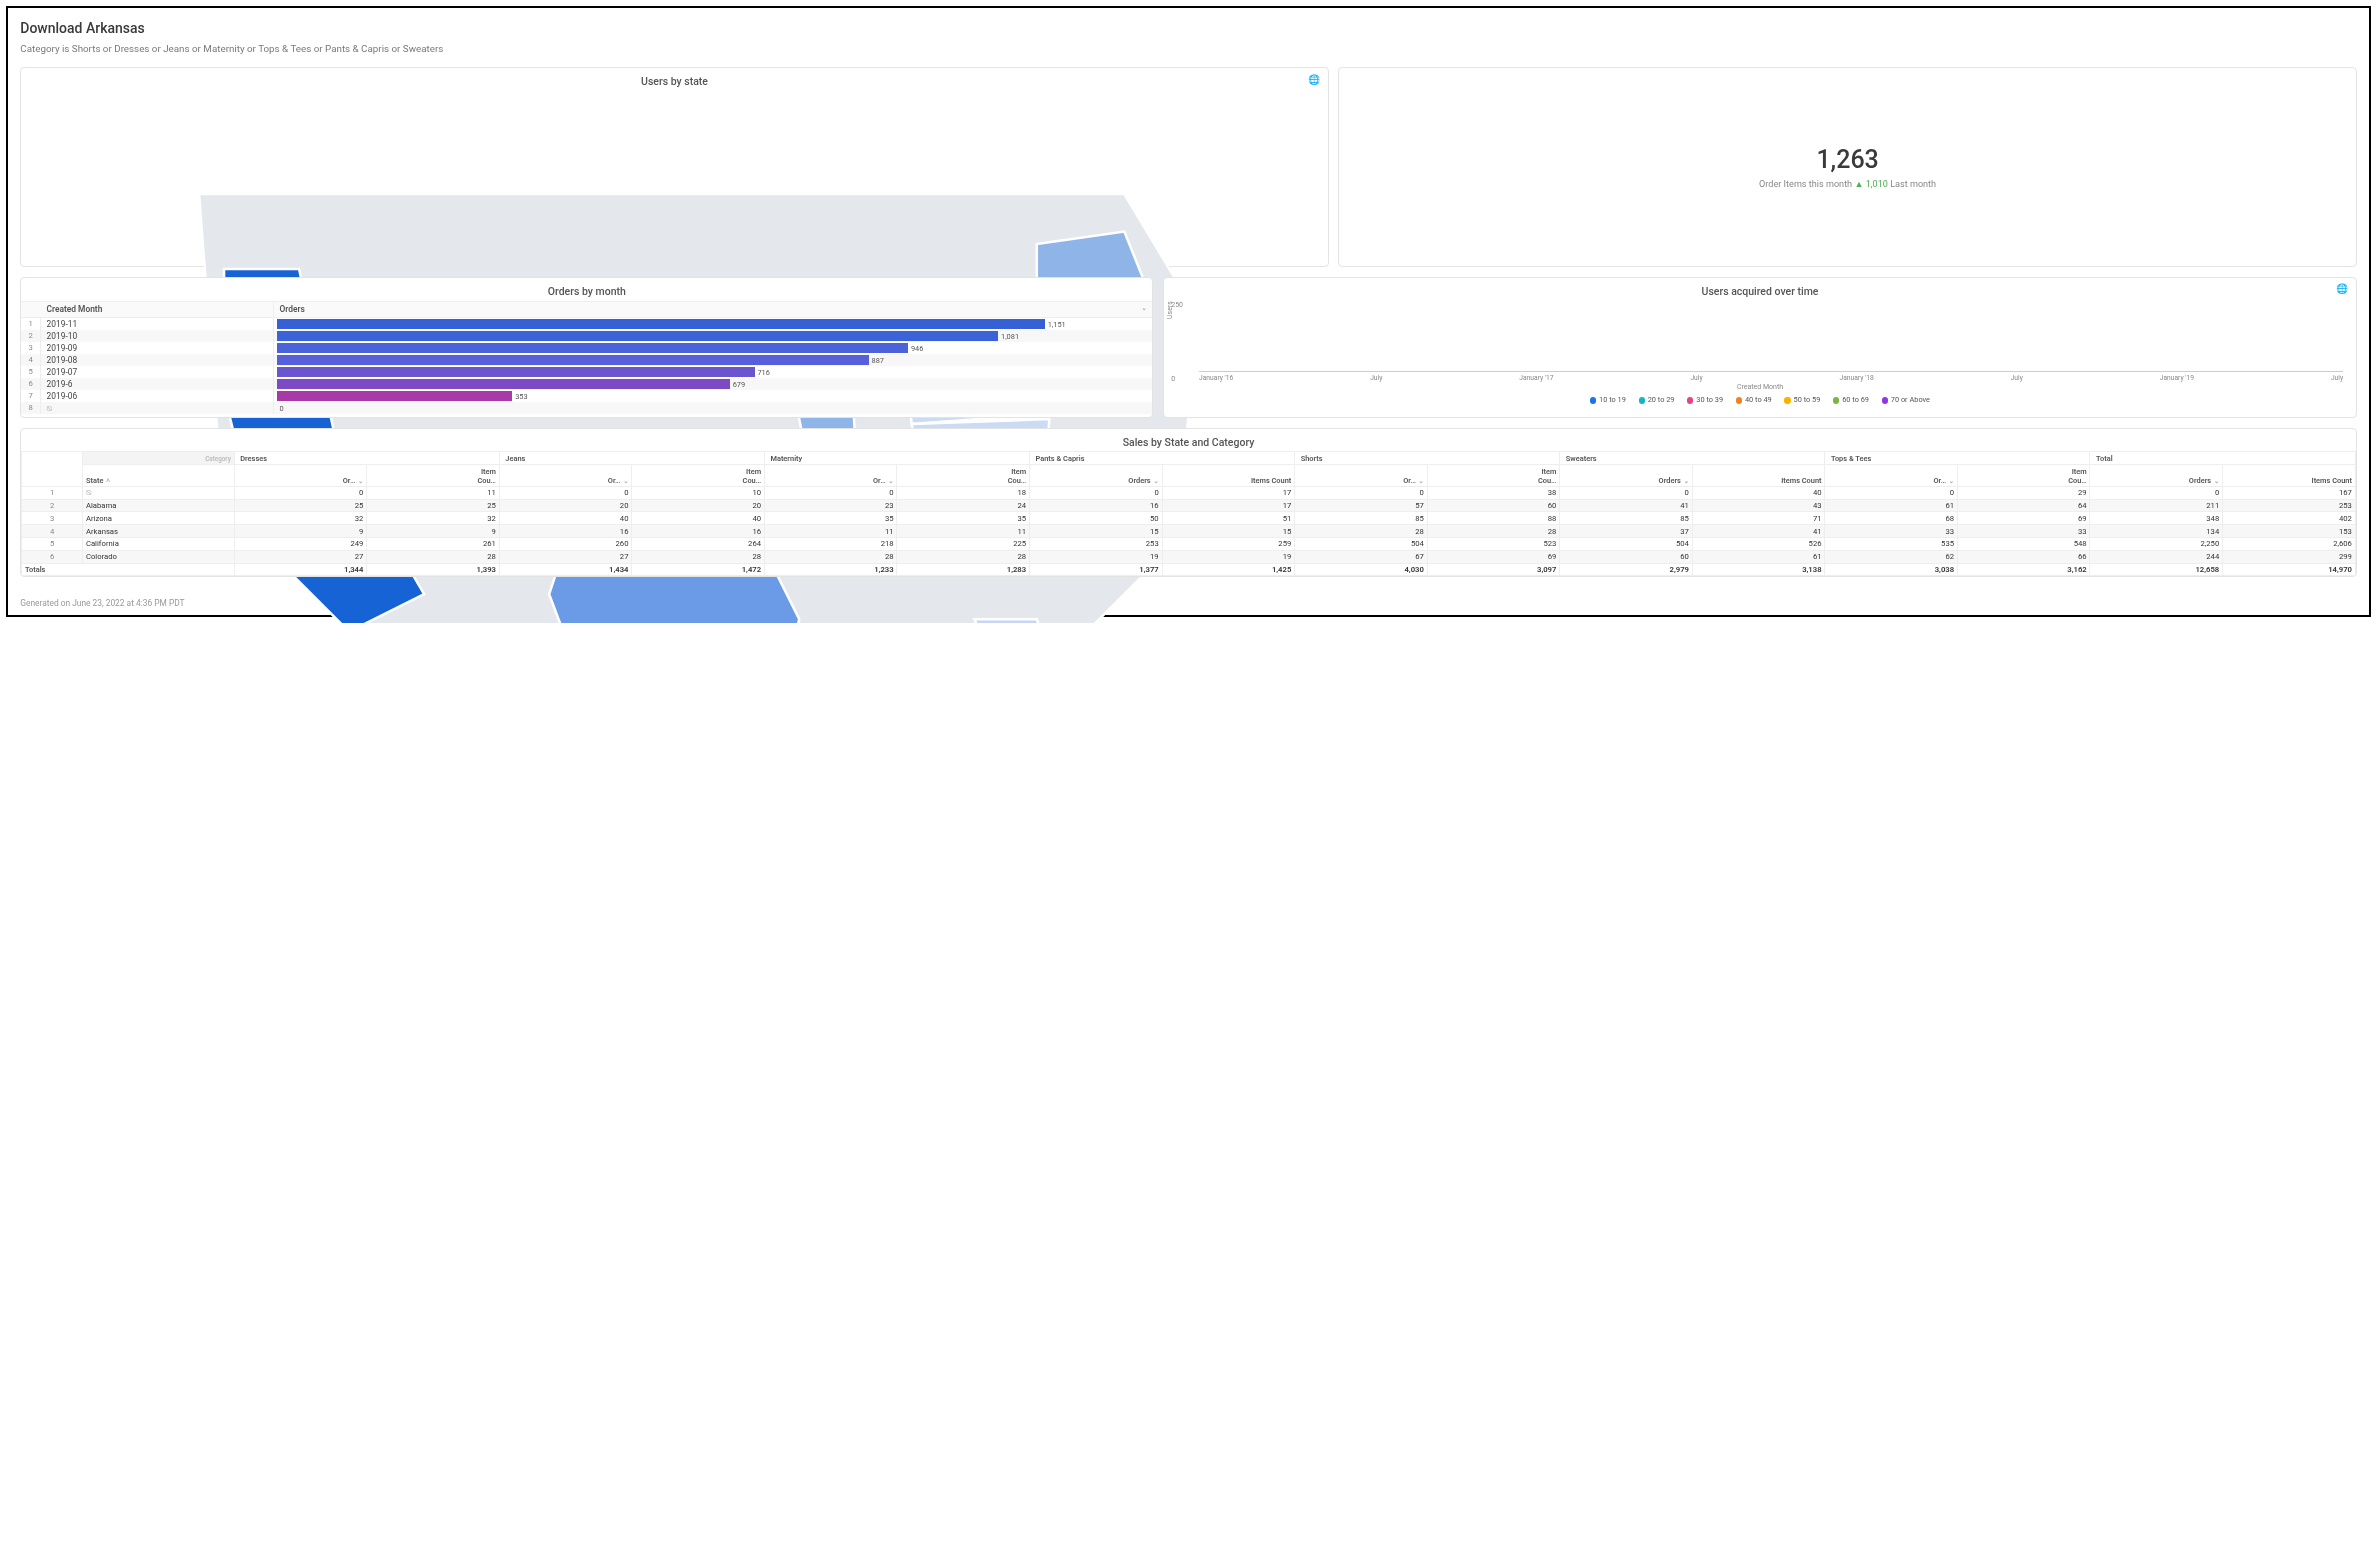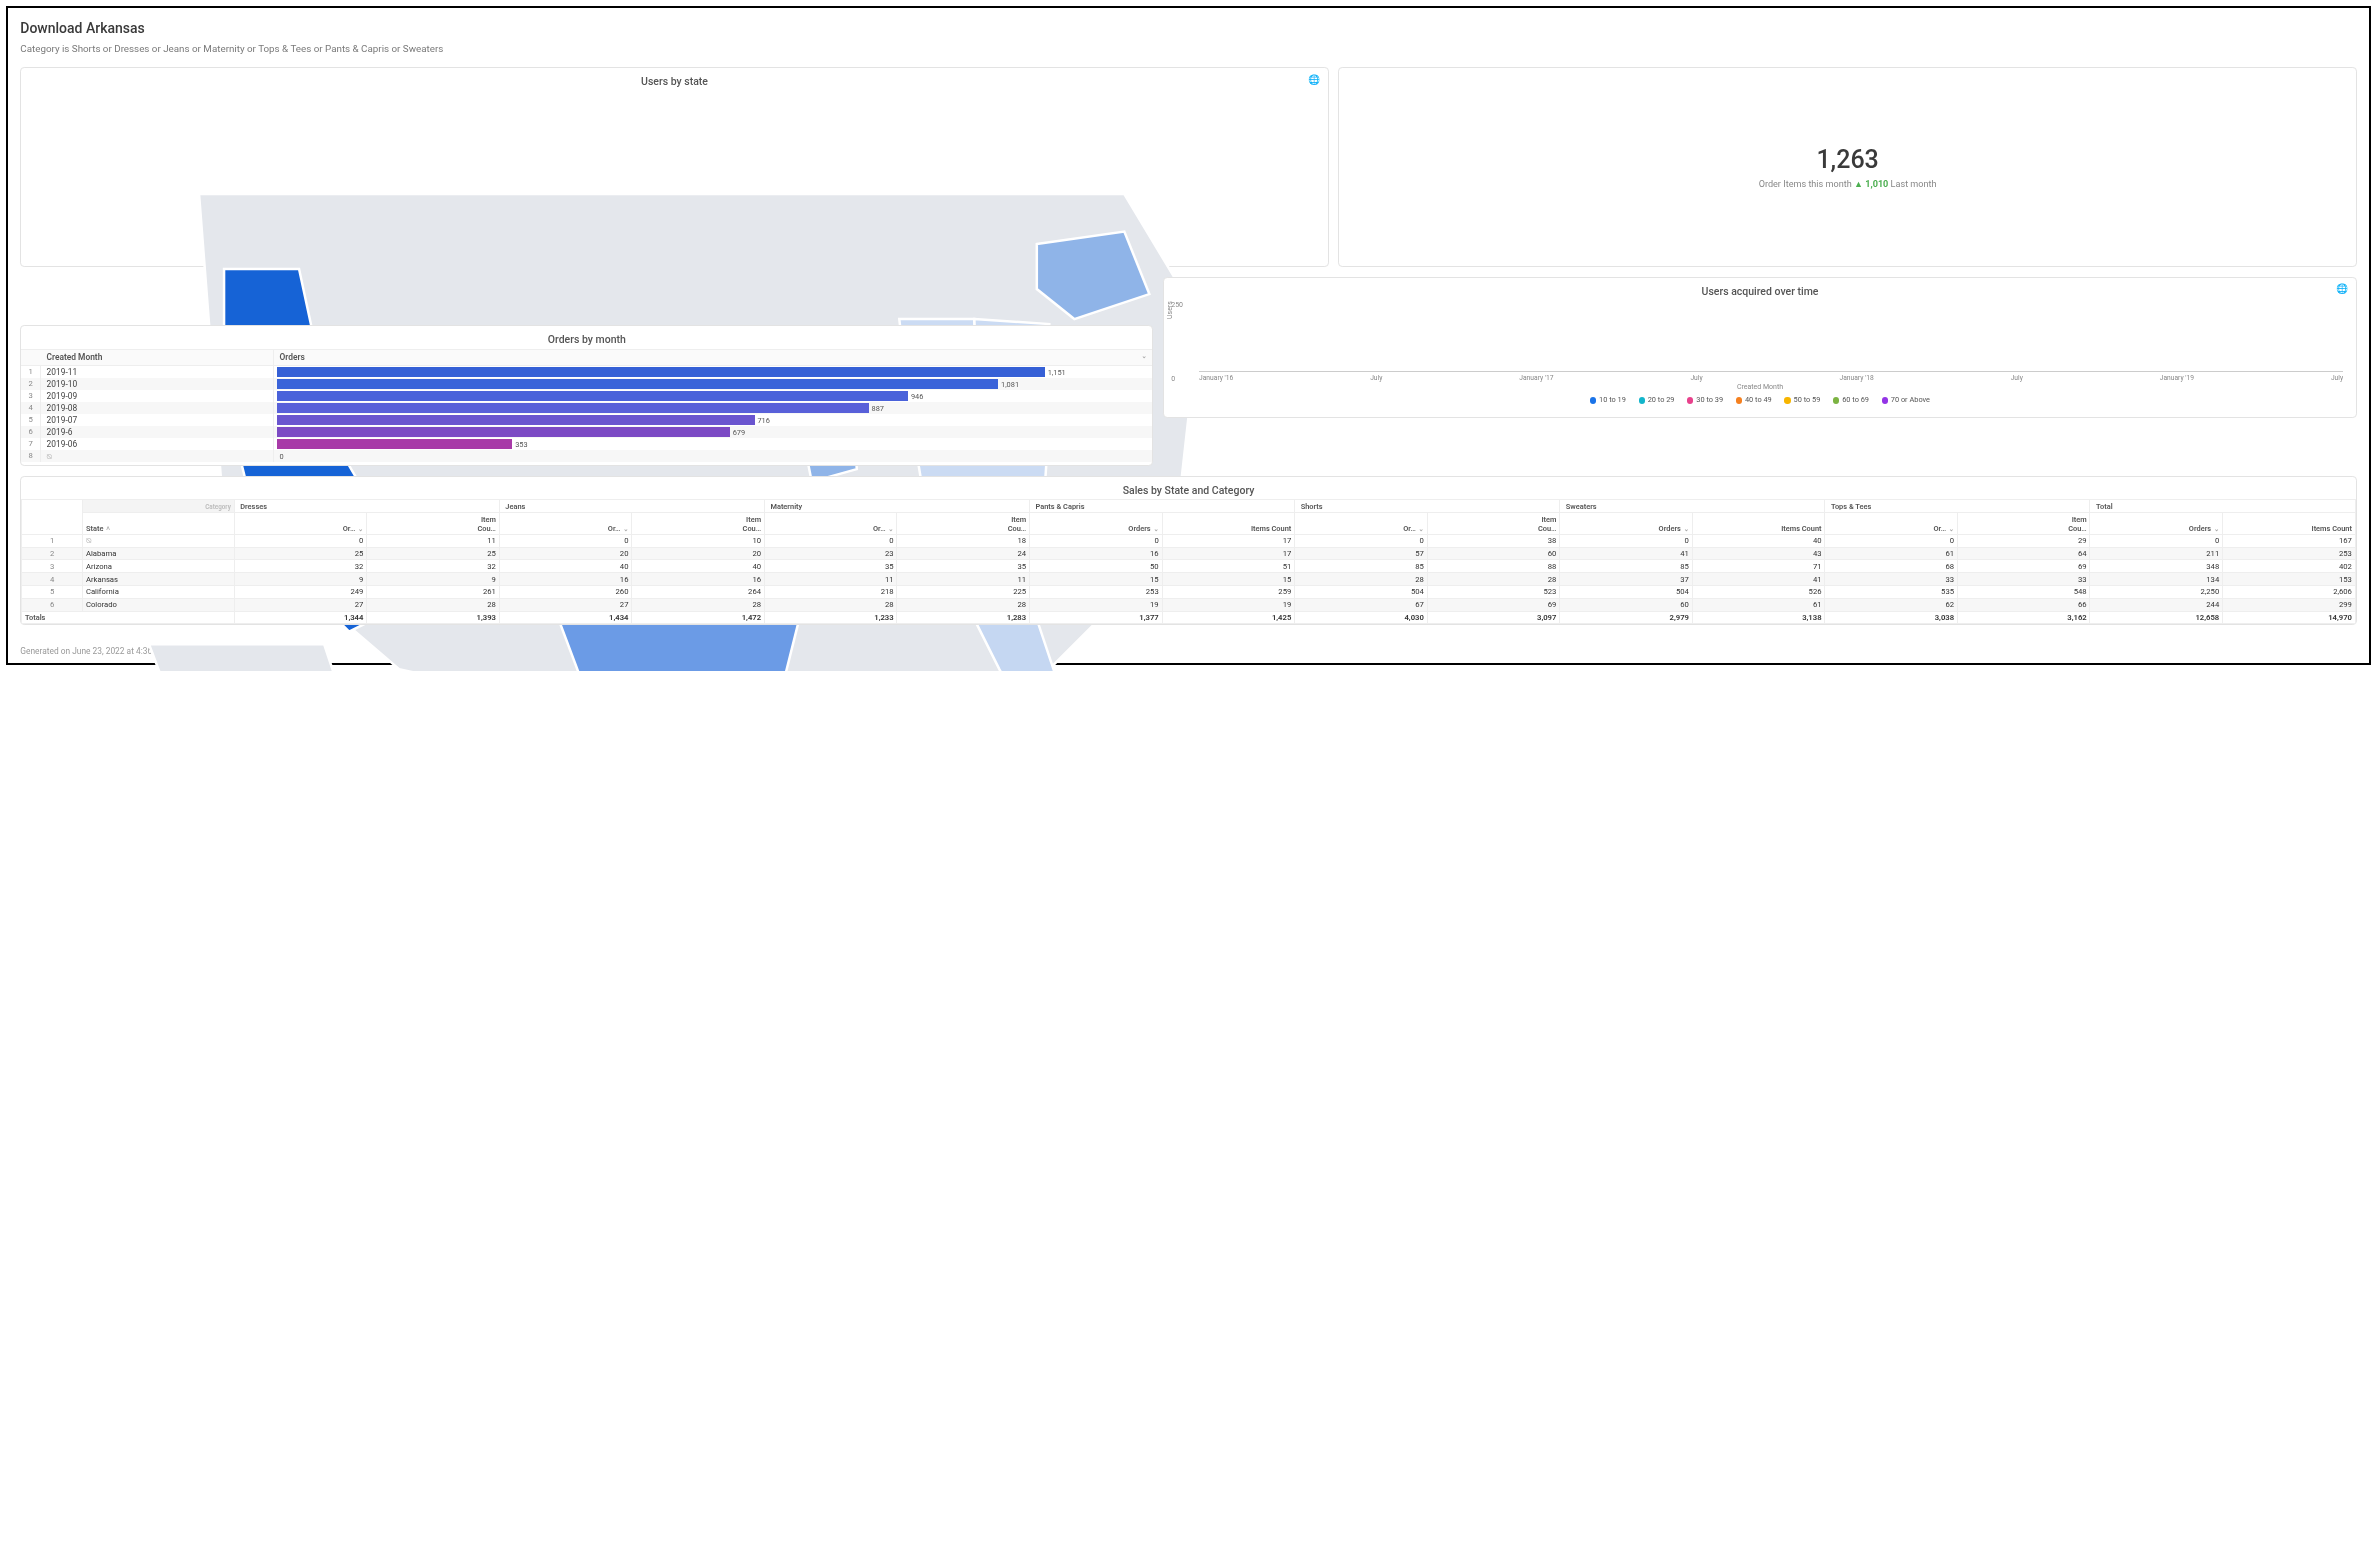--- a/index.html
+++ b/index.html
@@ -39,29 +39,29 @@
     display:flex; align-items:center; justify-content:center;
     font-size: 8.4px; color: #888;
     position: relative;
     border-radius: 0 0 4.2px 4.2px;
   }
   .kpi-bar-fill { position:absolute; left:0; top:0; bottom:0; width:6%; background:#d7e4fb; border-radius: 0 0 0 4.2px;}
   .kpi-bar-text { position:relative; z-index:1;}
   .kpi-bar-text .pct { color:#888;}
   .kpi-bar-text .num { color:#1a73e8;}
   .kpi-sub { font-size: 9.1px; color: #888; margin-top: 4.2px;}
-  .kpi-sub .up { color: #4caf50; font-weight: 700;}
+  .kpi-sub .up { color: #4caf50; font-weight: 400;}
 
   
   .map-body { flex:1; display:flex; align-items:center; justify-content:center; padding: 2.8px 28px 7px 28px;}
   .map-body svg { width: 100%; height: 100%; }
 
   
   .row2 { display: flex; gap: 9.8px; margin-bottom: 9.8px; }
-  .orders-panel { flex: 0 0 48.5%; height: 141px; display:flex; flex-direction:column;margin-top:48px;}
+  .orders-panel { flex: 0 0 48.5%; height: 141px; display:flex; flex-direction:column;}
   .acquired-panel { flex: 1; height: 141px; display:flex; flex-direction:column;}
 
   
   .obm-body { flex:1; overflow:hidden; font-size: 8.4px; }
   .obm-header { display:flex; border-top:0.7px solid #eee; border-bottom:0.7px solid #eee; background:#fafafa; }
   .obm-header .col1 { width: 19.7px; }
   .obm-header .col2 { flex: 0 0 232px; padding: 2.8px 5.6px; font-weight:600; color:#555;}
   .obm-header .col3 { flex:1; padding: 2.8px 5.6px; font-weight:600; color:#555; display:flex; justify-content:space-between; border-left:0.7px solid #eee;}
   .obm-row { display:flex; height: 12px; align-items:stretch;}
   .obm-row.alt { background:#f7f7f7; }

